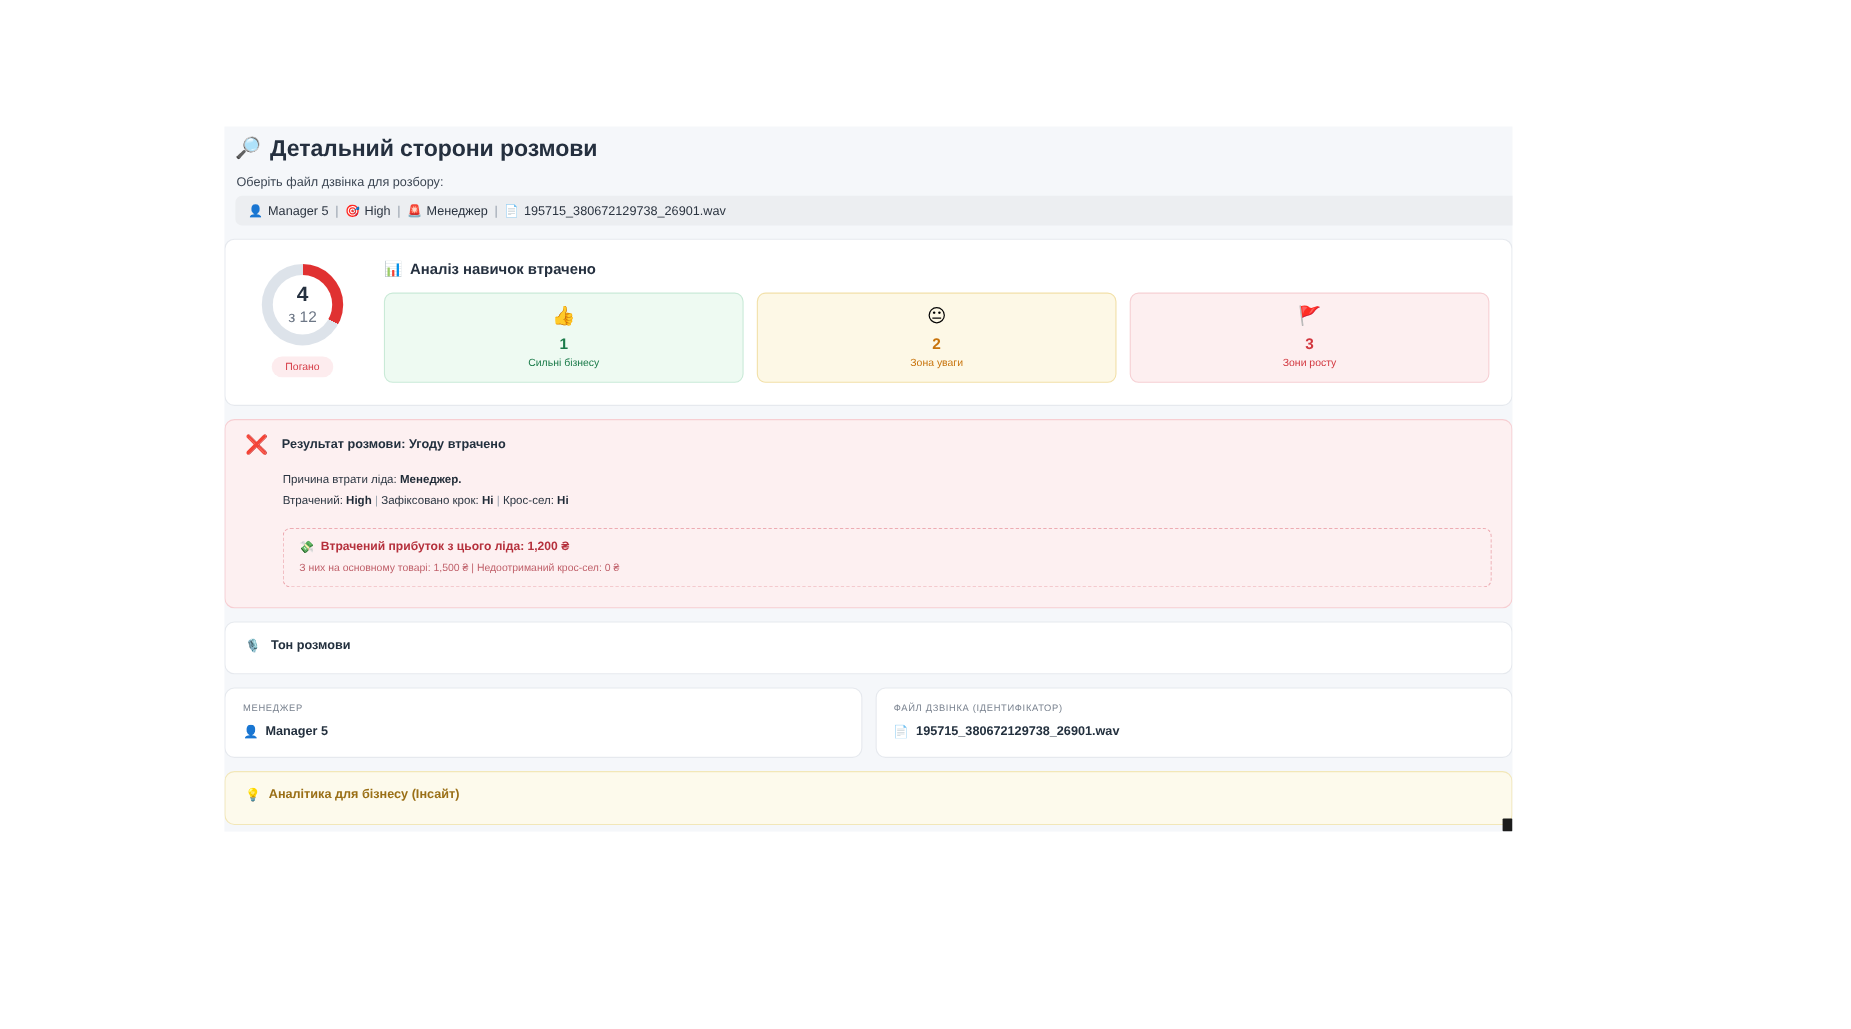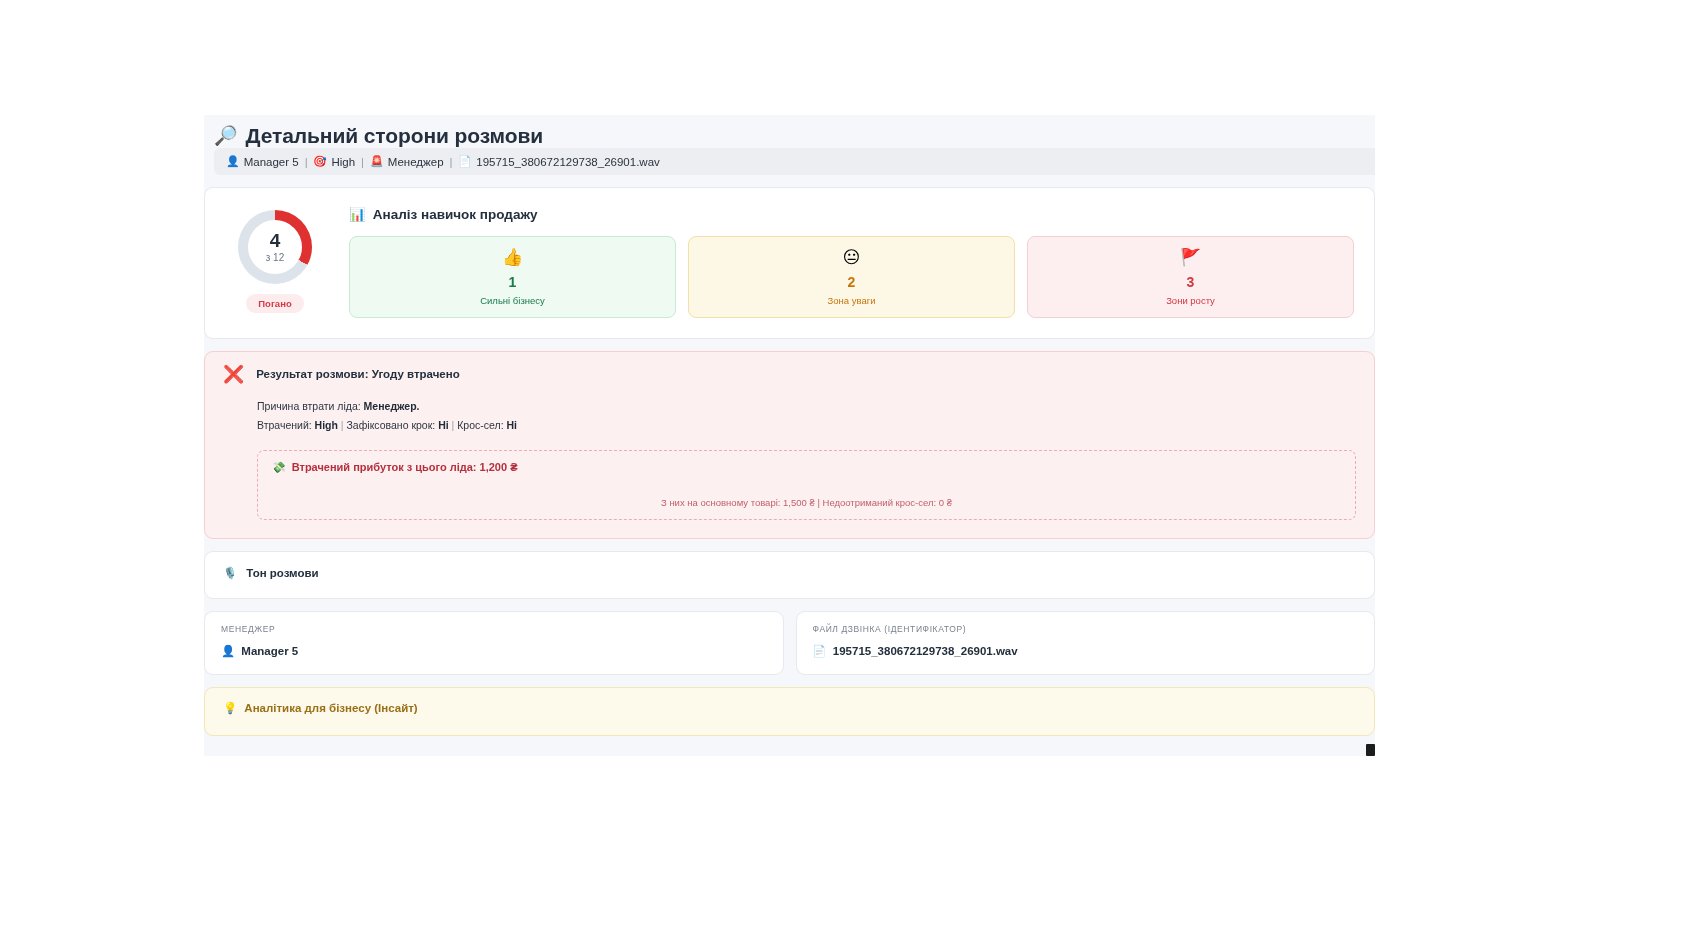--- a/index.html
+++ b/index.html
@@ -121,31 +121,31 @@
     text-align: center;
     line-height: 1;
   }
   .gauge-score {
     font-size: 19px;
     font-weight: bold;
     color: #25303f;
     display: block;
   }
   .gauge-of {
-    font-size: 10px;
+    font-size: 14px;
     color: #6d7786;
     display: block;
     margin-top: 3px;
   }
   .gauge-badge {
     margin-top: 10px;
     background: #fdecee;
     color: #d63b45;
     font-size: 9.5px;
-    font-weight: bold;
+    font-weight: normal;
     border-radius: 11px;
     padding: 4px 12px;
   }
 
   .skills-right { flex: 1 1 auto; min-width: 0; }
   .skills-title {
     display: flex;
     align-items: center;
     gap: 7px;
     font-size: 13.5px;
@@ -222,22 +222,21 @@
     display: flex;
     align-items: center;
     gap: 6px;
     font-size: 11px;
     font-weight: bold;
     color: #b5303c;
   }
   .loss-sub {
     font-size: 9.5px;
     color: #c0616b;
-    margin-top: 23px;
-    text-align: center;
+    margin-top: 7px;
   }
 
   
   .tone-card { padding: 14px 18px 18px 18px; width: 1171px; }
   .tone-head {
     display: flex;
     align-items: center;
     gap: 9px;
     font-size: 11.5px;
     font-weight: bold;
@@ -310,20 +309,21 @@
 <body>
 
 <div class="app-viewport">
   <div class="app-inner">
 
     <div class="page-header">
       <h1 class="page-title">
         <span class="emoji">🔎</span>
         <span>Детальний сторони розмови</span>
       </h1>
+      <div class="select-label">Оберіть файл дзвінка для розбору:</div>
       <div class="file-select">
         <span class="seg">
           <span class="mini">👤</span>
           <span>Manager 5</span>
         </span>
         <span class="sep">|</span>
         <span class="seg">
           <span class="mini">🎯</span>
           <span>High</span>
         </span>
@@ -347,21 +347,21 @@
             <span class="gauge-score">4</span>
             <span class="gauge-of">з 12</span>
           </div>
         </div>
         <div class="gauge-badge">Погано</div>
       </div>
 
       <div class="skills-right">
         <div class="skills-title">
           <span>📊</span>
-          <span>Аналіз навичок продажу</span>
+          <span>Аналіз навичок втрачено</span>
         </div>
         <div class="metric-row">
           <div class="metric strength">
             <span class="m-icon">👍</span>
             <span class="m-value">1</span>
             <span class="m-label">Сильні бізнесу</span>
           </div>
           <div class="metric attention">
             <span class="m-icon">😐</span>
             <span class="m-value">2</span>

